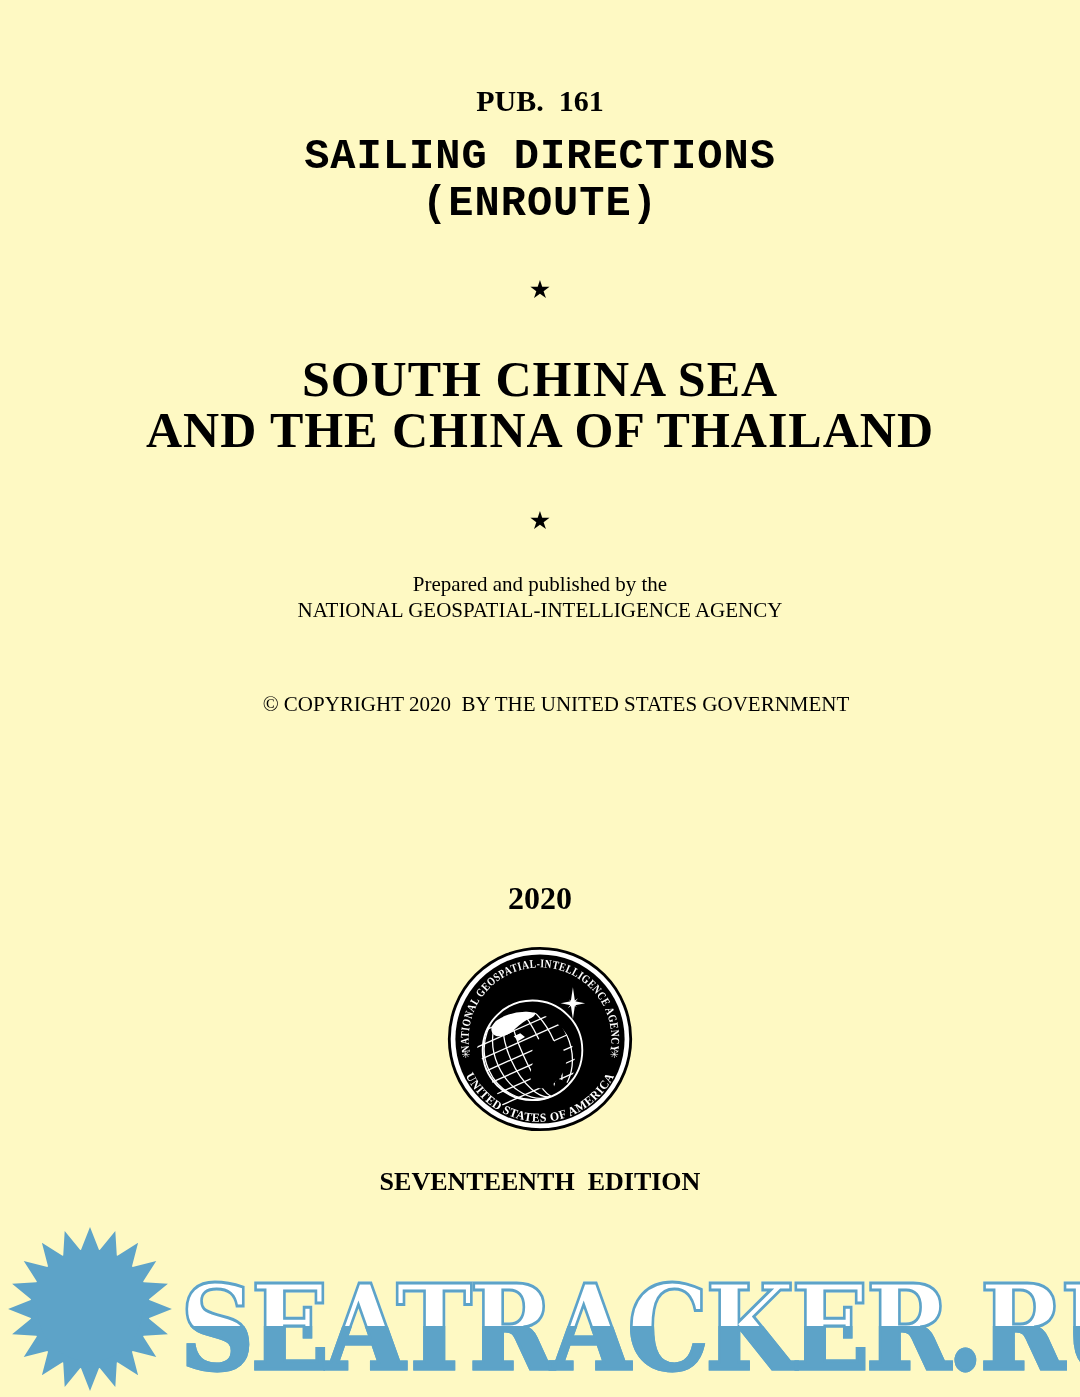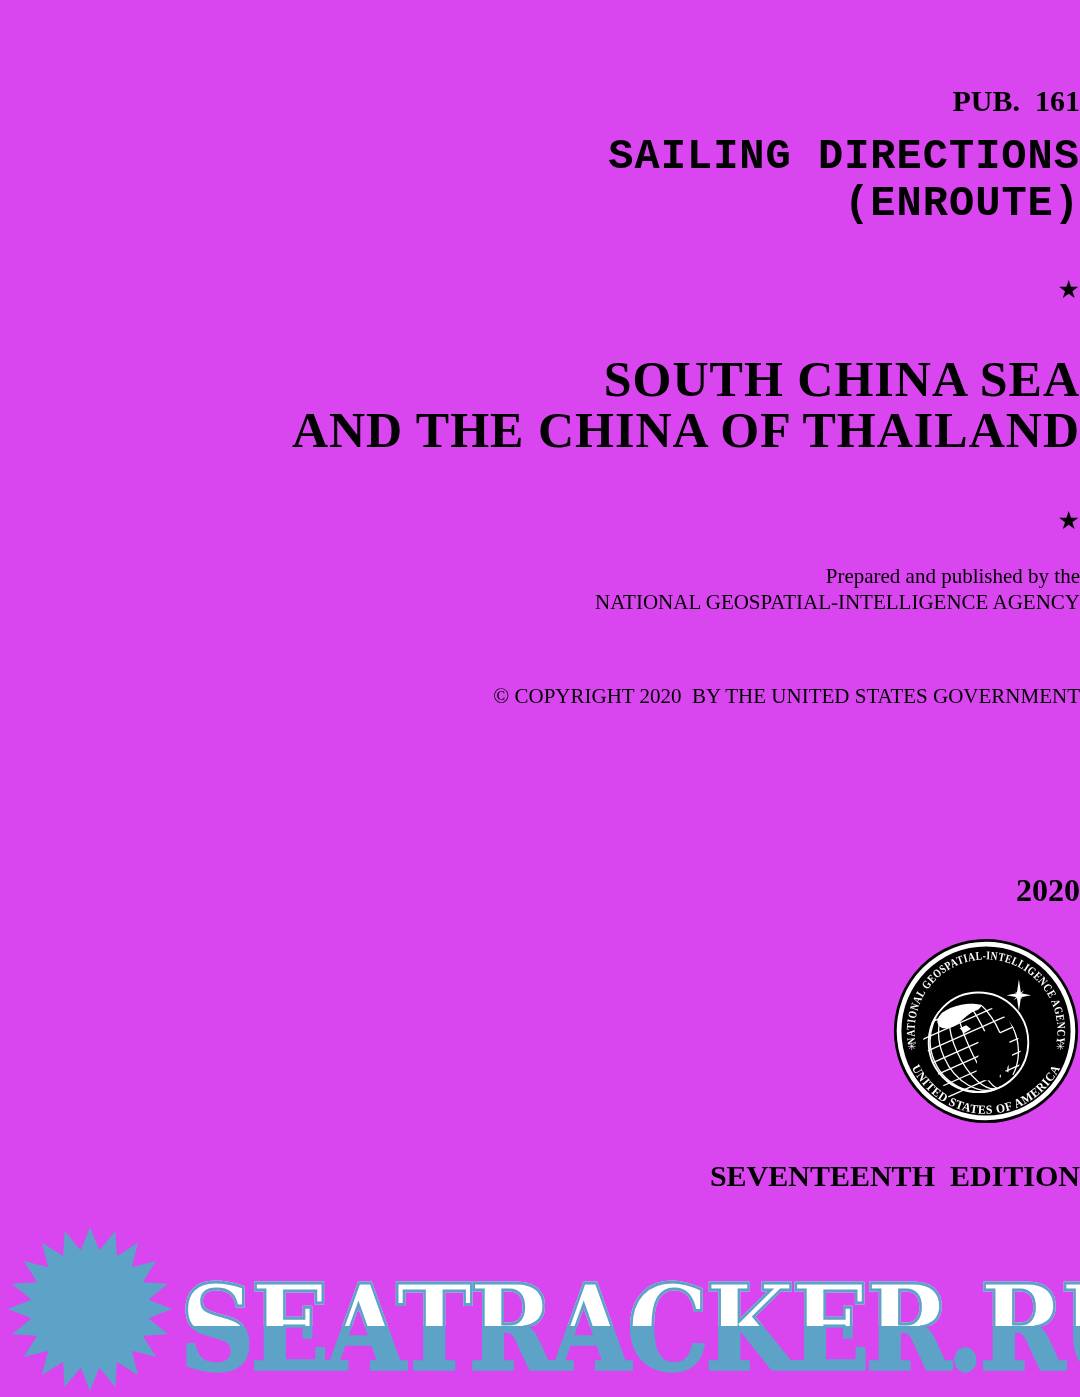--- a/index.html
+++ b/index.html
@@ -1,35 +1,35 @@
 <!DOCTYPE html>
 <html style="--wm-color: #5da3c8;"><head>
 <meta charset="utf-8">
 <style>
   :root { --wm-color:#5da3c8; }
   * { box-sizing:border-box; }
   body { margin:0; background:#ffffff; }
   .page {
     position:relative; width:1080px; height:1397px; margin:0 auto;
-    background:#d946ef; overflow:hidden; color:#000;
-    font-family:"Liberation Serif", serif; text-align:right;
+    background:#fef9c3; overflow:hidden; color:#000;
+    font-family:"Liberation Serif", serif; text-align:center;
   }
   .pub { padding-top:84px; font-size:30px; font-weight:bold; white-space:pre; }
   .doc-title { margin-top:16px; font-size:42px; font-weight:bold; line-height:1.13; letter-spacing:1px;font-family:Liberation Mono, monospace; }
   .star { margin-top:46px; font-size:25px; font-family:"DejaVu Sans", sans-serif; }
   .main-title { margin-top:50px; font-size:50px; font-weight:bold; line-height:1.02; letter-spacing:1px; }
   .star2 { margin-top:50px; }
-  .publisher { margin-top:28px; font-size:21px; line-height:1.25; }
+  .publisher { margin-top:36px; font-size:21px; line-height:1.25; }
   .copyright { margin-top:22px; font-size:21px; line-height:1.13; white-space:pre;padding-left:32px; }
   .year { margin-top:116px; font-size:32px; font-weight:bold; }
   .seal-wrap { margin-top:28px; line-height:0; }
   .seal-wrap svg { display:inline-block; }
   .rim { fill:#fff; font-family:"Liberation Serif", serif; font-weight:bold; letter-spacing:0.6px; }
   .sep { fill:#fff; font-family:"DejaVu Sans", sans-serif; }
-  .edition { margin-top:34px; font-size:30px; font-weight:bold; white-space:pre; }
+  .edition { margin-top:34px; font-size:26px; font-weight:bold; white-space:pre; }
 
   .watermark { position:absolute; left:0; right:0; bottom:0; height:175px; }
   .sun { position:absolute; left:6px; bottom:4px; }
   .wm-text {
     position:absolute; left:180px; bottom:10px;
     height:118px; line-height:118px; white-space:nowrap;
     font-family:"DejaVu Serif", serif; font-weight:bold;
     font-size:118px; letter-spacing:-4px;
     transform:scaleX(0.87); transform-origin:left bottom;
     background:linear-gradient(180deg,#ffffff 0%,#ffffff 48%,var(--wm-color) 48%,var(--wm-color) 100%);

